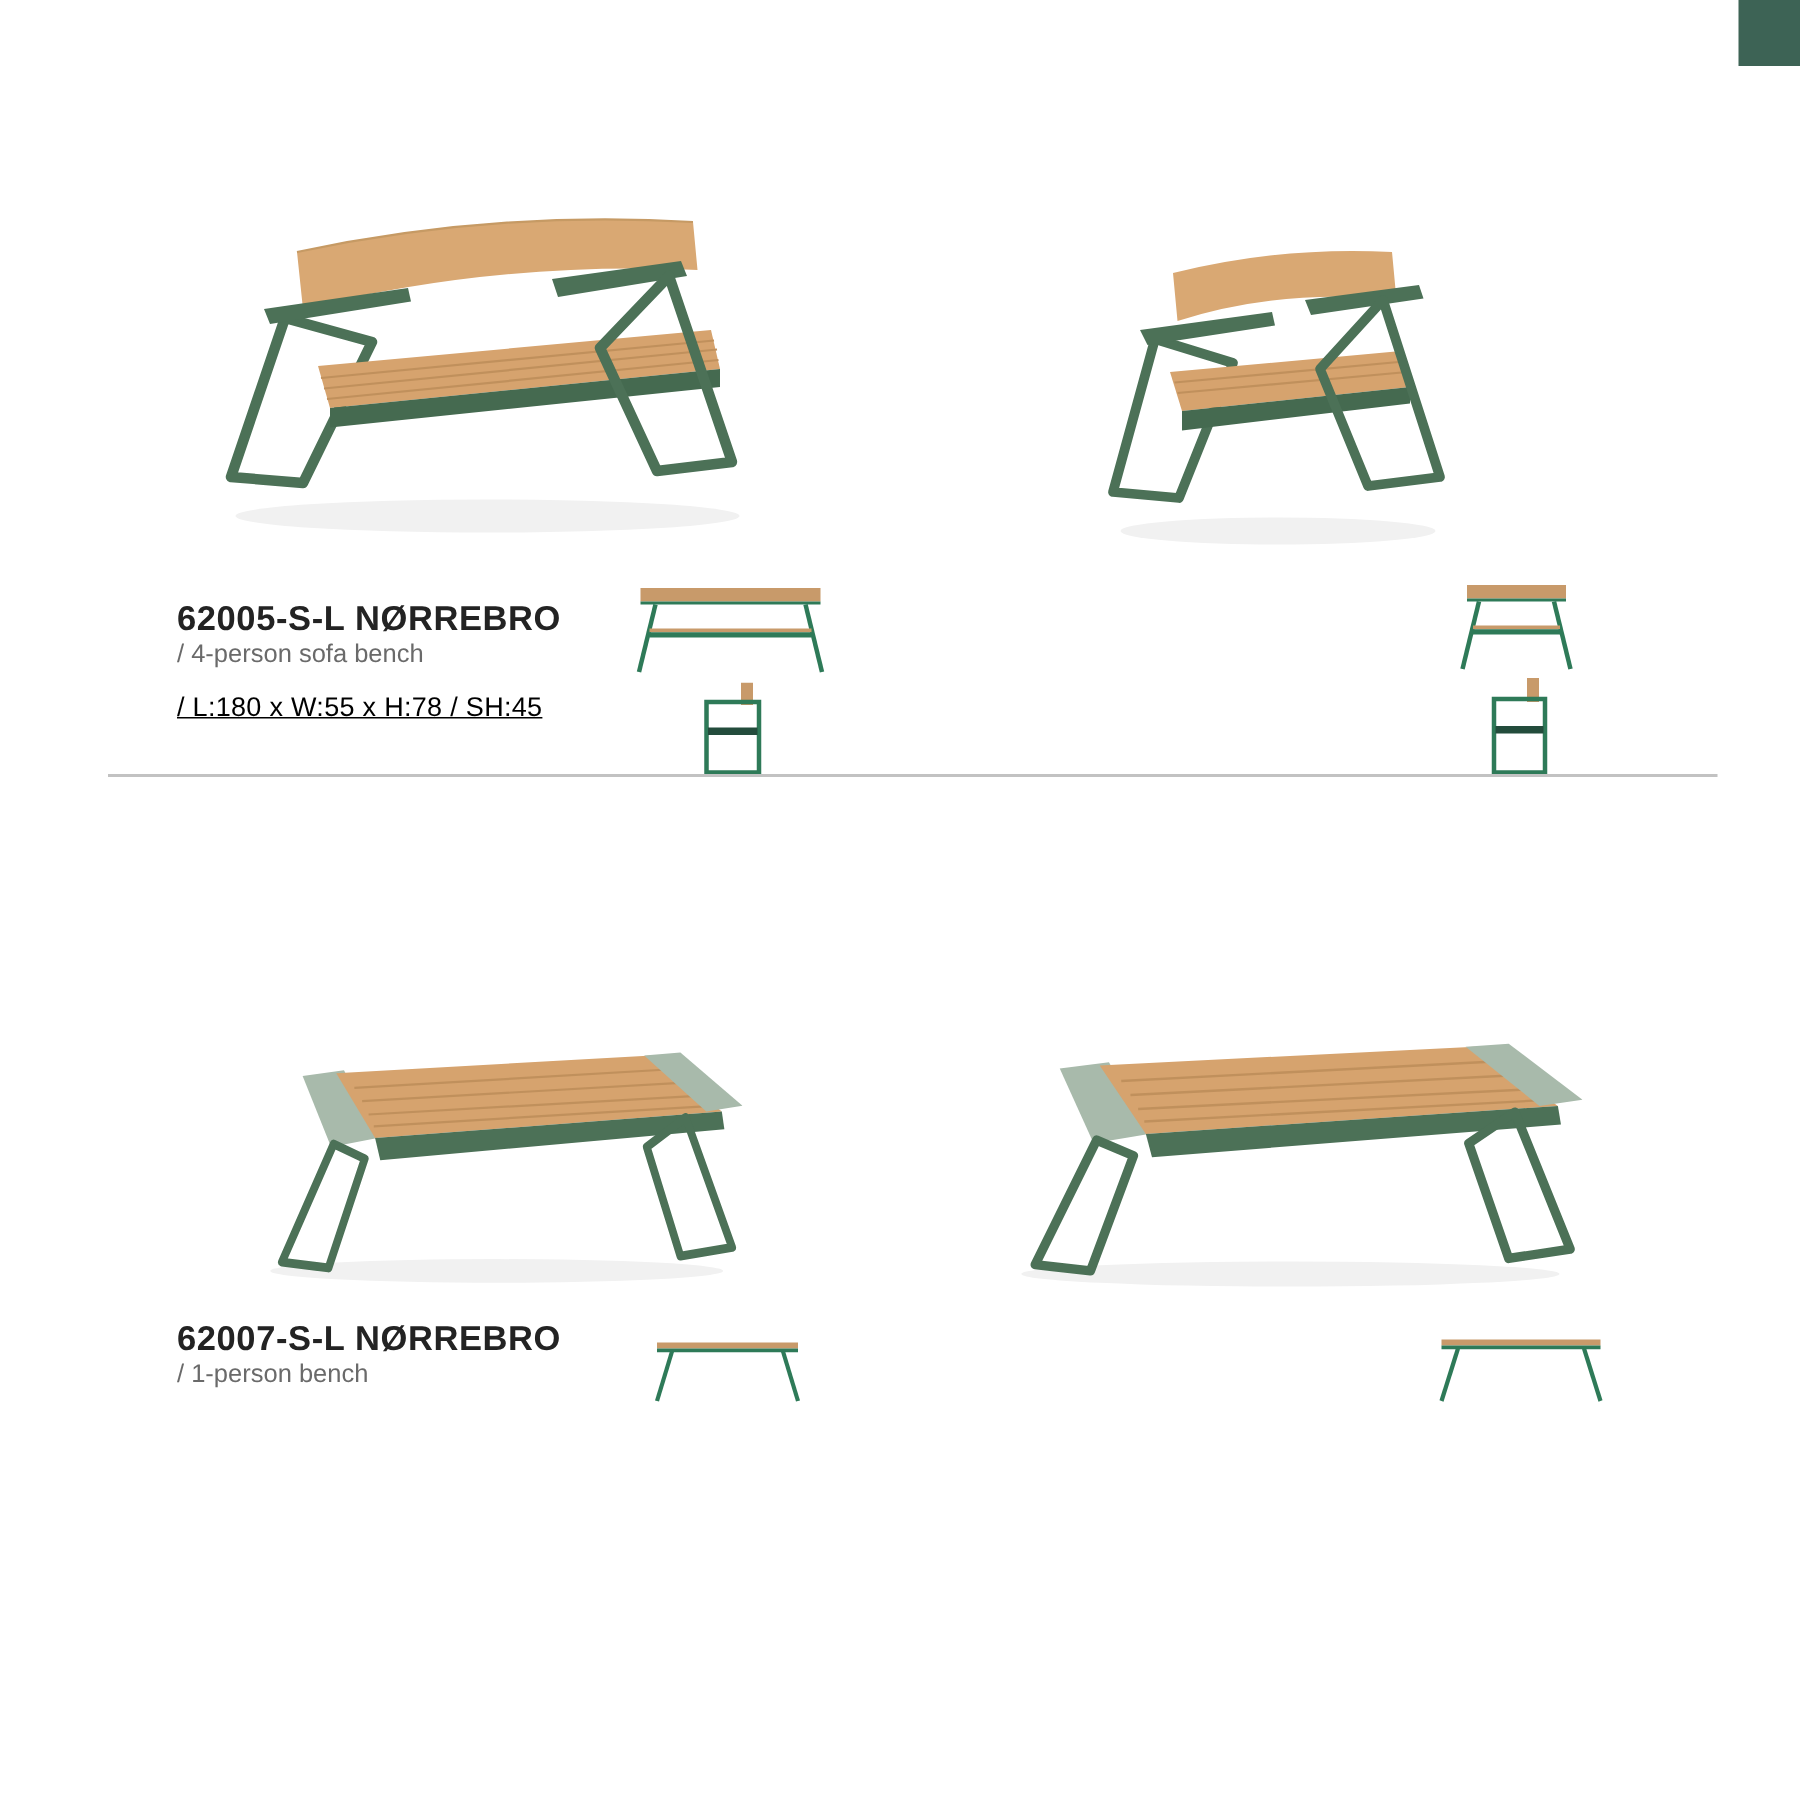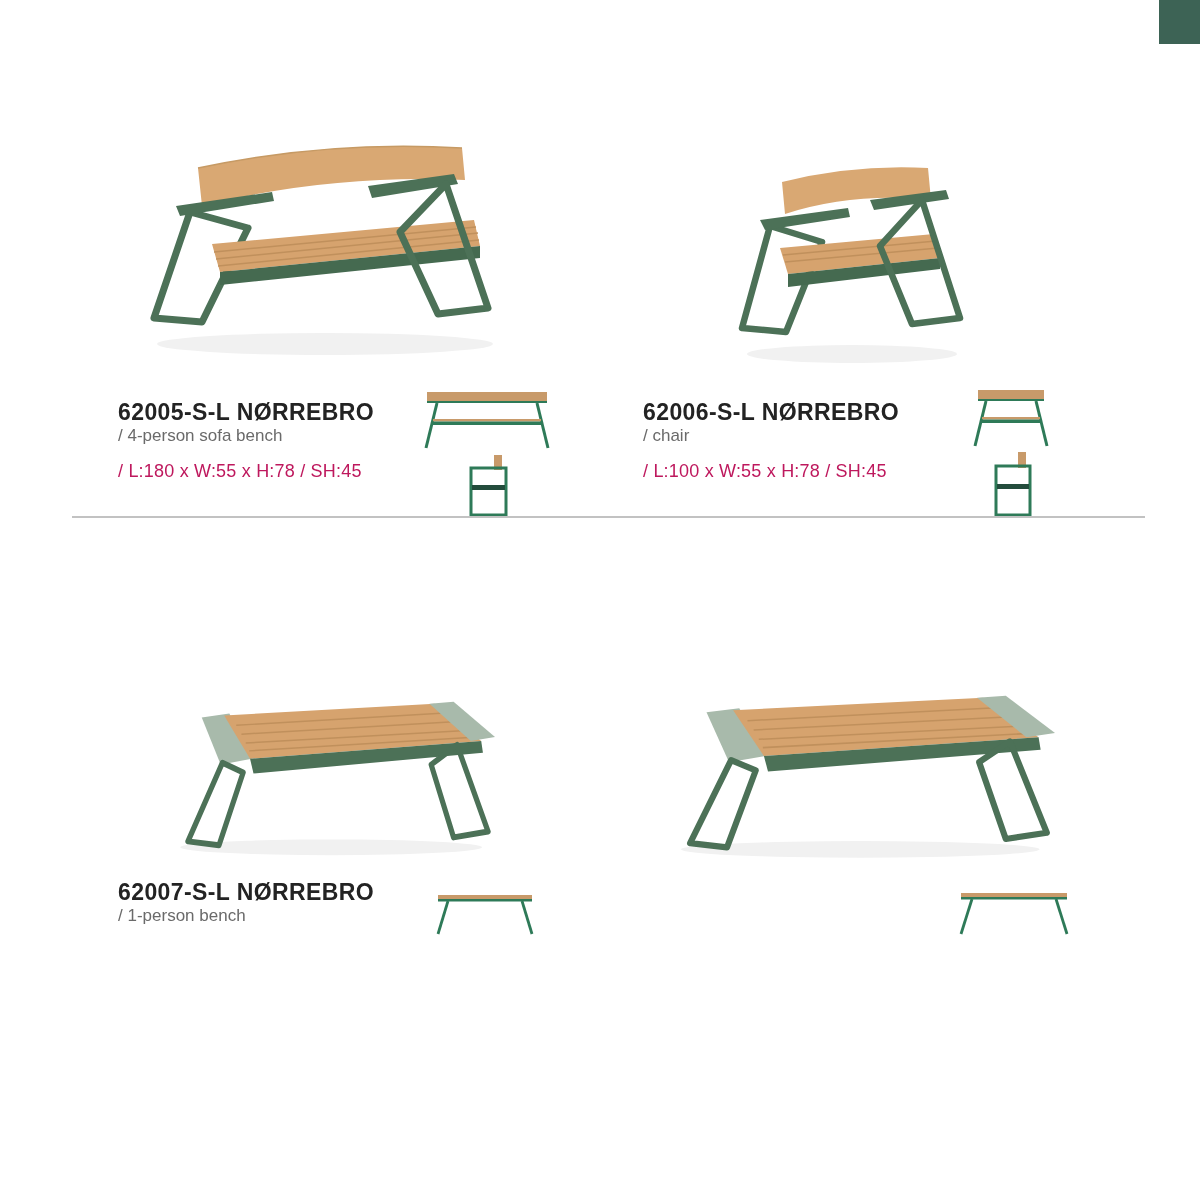--- a/index.html
+++ b/index.html
@@ -25,22 +25,22 @@
   .info { position:absolute; width:420px; }
   .code {
     font-size:23px; font-weight:700; color:#232323; letter-spacing:0.4px;
     line-height:25px; white-space:nowrap;
   }
   .ptype {
     font-size:17px; font-weight:400; color:#6a6a6a;
     line-height:22px; white-space:nowrap;
   }
   .pdims {
-    margin-top:13px; font-size:18px; font-weight:400; color:#be185d;
-    line-height:22px; white-space:nowrap; letter-spacing:0.2px;
+    margin-top:13px; font-size:18px; font-weight:400; color:#000000;
+    line-height:22px; white-space:nowrap; letter-spacing:0.2px;text-decoration:underline;
   }
   .diag { position:absolute; }
   .diag svg { display:block; width:100%; height:100%; }
 
   .page-number {
     position:absolute; left:0; top:1118px; width:100%;
     text-align:left; font-size:17px; color:#14532d; letter-spacing:0.5px;
   }
 </style>
 </head>
@@ -99,25 +99,20 @@
       <polygon points="58,106 212,92 218,116 66,132" fill="#d6a36e"></polygon>
       <line x1="61" y1="113" x2="214" y2="99" stroke="#c0905c" stroke-width="1.5"></line>
       <line x1="63" y1="120" x2="216" y2="106" stroke="#c0905c" stroke-width="1.5"></line>
       <polygon points="66,132 218,116 218,127 66,145" fill="#456a50"></polygon>
       <polygon points="38,78 126,66 128,75 43,88" fill="#4c7157"></polygon>
       <polygon points="148,58 224,48 227,57 152,68" fill="#4c7157"></polygon>
       <polygon points="200,58 238,176 190,182 158,104" fill="none" stroke="#4c7157" stroke-width="6.5" stroke-linejoin="round"></polygon>
     </svg>
   </div>
 
-  <div class="info" style="left:643px; top:400px;">
-    <h2 class="code">62006-S-L NØRREBRO</h2>
-    <p class="ptype">/ chair</p>
-    <p class="pdims">/ L:100 x W:55 x H:78 / SH:45</p>
-  </div>
 
   <div class="diag" style="left:972px; top:388px; width:78px; height:60px;">
     <svg viewBox="0 0 78 60">
       <rect x="6" y="2" width="66" height="9" fill="#c89a6a"></rect>
       <rect x="6" y="11" width="66" height="2" fill="#2e7a58"></rect>
       <line x1="14" y1="13" x2="3" y2="58" stroke="#2e7a58" stroke-width="3"></line>
       <line x1="64" y1="13" x2="75" y2="58" stroke="#2e7a58" stroke-width="3"></line>
       <rect x="10" y="29" width="58" height="2.5" fill="#c89a6a"></rect>
       <rect x="10" y="31.5" width="58" height="3.5" fill="#2e7a58"></rect>
     </svg>

